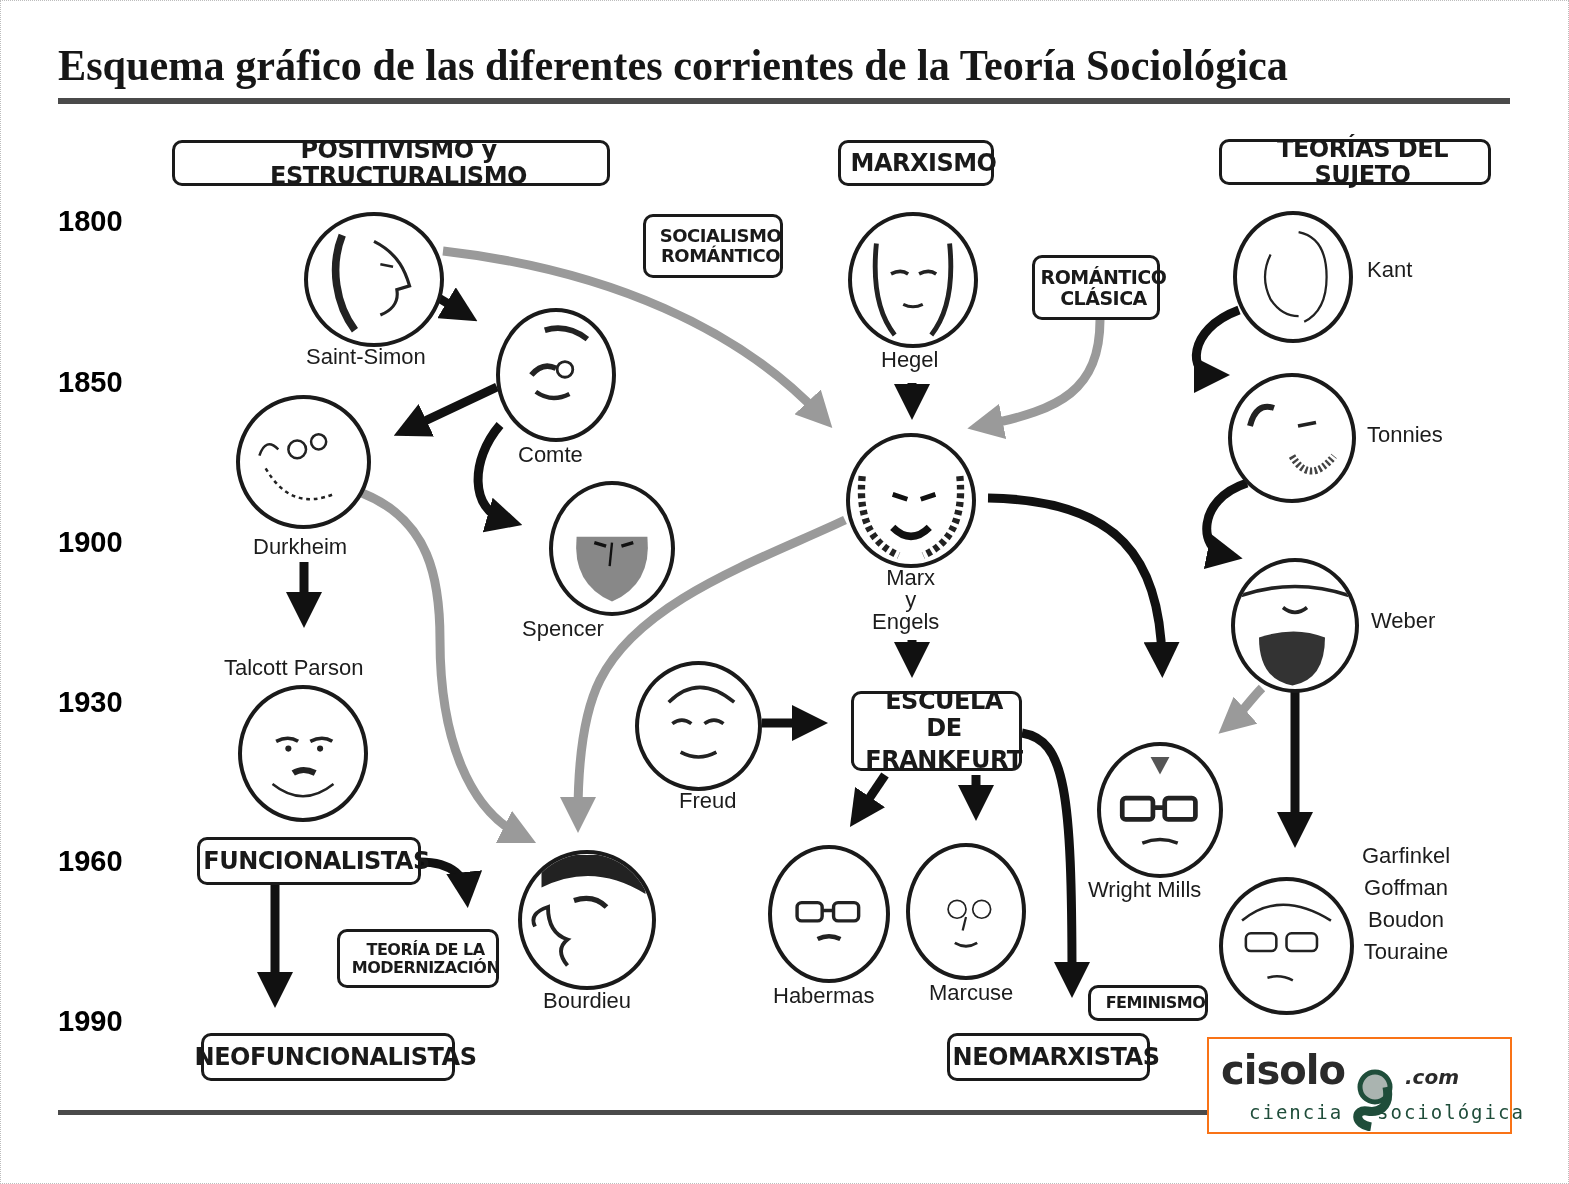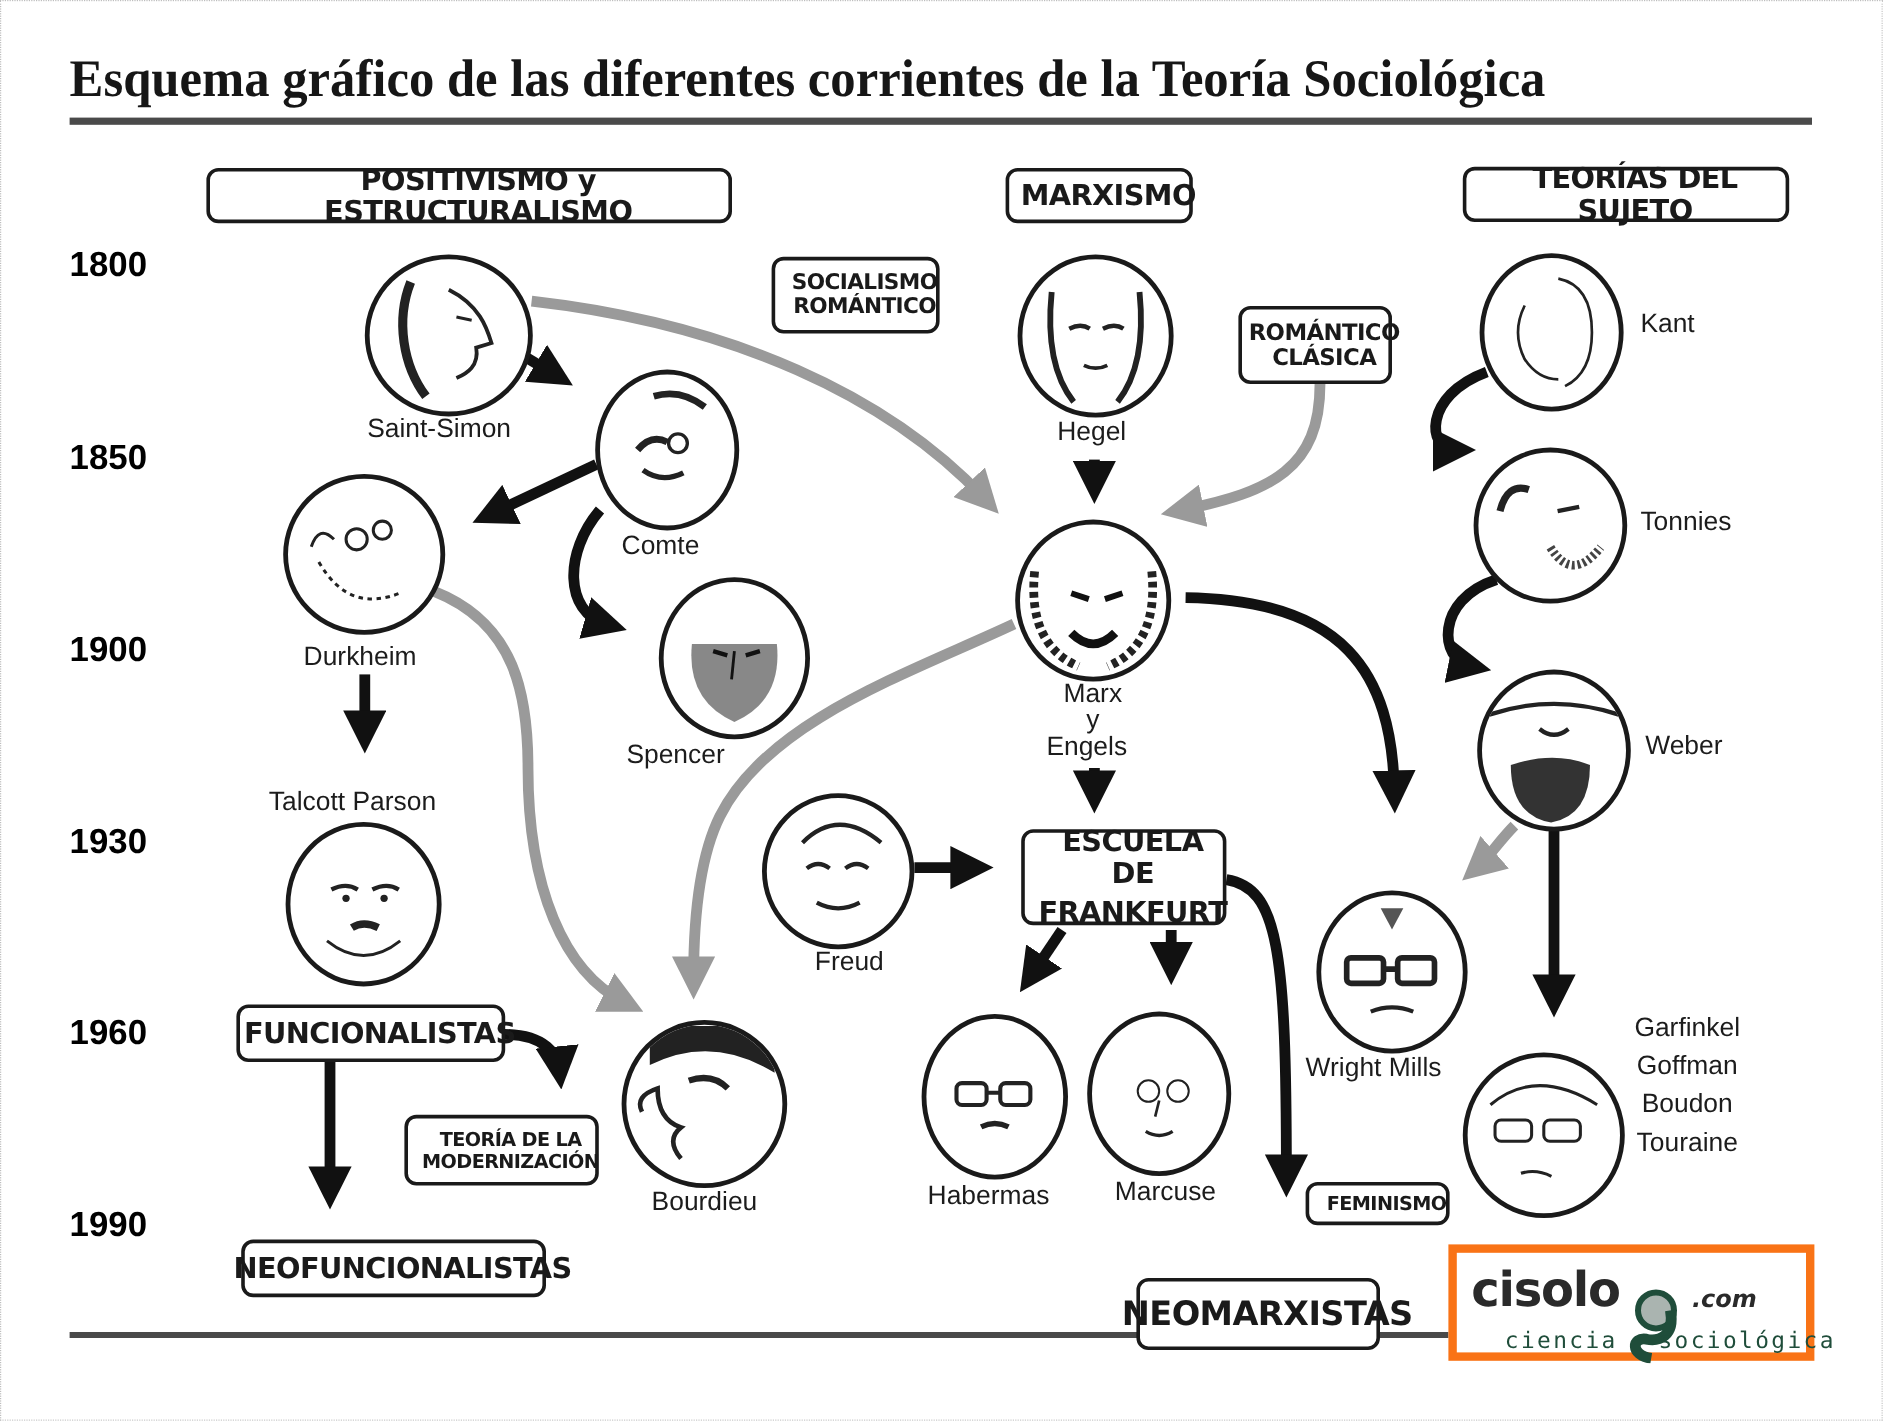--- a/index.html
+++ b/index.html
@@ -8,21 +8,21 @@
   .title { position: absolute; left: 58px; top: 40px; font-family: "Liberation Serif", serif; font-weight: bold; font-size: 44px; letter-spacing: 0px; color: #161616; white-space: nowrap; transform: scaleX(0.96); transform-origin: left top; }
   .rule-top { position: absolute; left: 58px; top: 98px; width: 1452px; height: 6px; background: #4a4a4a; }
   .rule-bottom { position: absolute; left: 58px; top: 1110px; width: 1150px; height: 5px; background: #4a4a4a; }
   .year { position: absolute; left: 58px; font-weight: bold; font-size: 29px; color: #000000; }
   .box { position: absolute; border: 3.5px solid #1a1a1a; border-radius: 10px; background: #fff; font-weight: bold; color: #1a1a1a; text-align: center; display: flex; align-items: center; justify-content: center; flex-direction: column; line-height: 1.1; font-family: "DejaVu Sans", sans-serif; transform-origin: center; box-sizing: border-box; }
   .box span { display: block; letter-spacing: -0.5px; padding-left: 15px; }
   .person { position: absolute; border: 4px solid #1a1a1a; border-radius: 50%; background: #fff; box-sizing: border-box; overflow: hidden; }
   .person svg { width: 100%; height: 100%; display: block; }
   .label { position: absolute; font-size: 22px; color: #1c1c1c; white-space: nowrap; text-align: center; }
   .arrows { position: absolute; left: 0; top: 0; width: 1569px; height: 1184px; pointer-events: none; }
-  .logo { position: absolute; left: 1207px; top: 1037px; width: 305px; height: 97px; border: 7px solid #f97316; background: #fff; box-sizing: border-box; }
+  .logo { position: absolute; left: 1207px; top: 1037px; width: 305px; height: 97px; border: 2px solid #f97316; background: #fff; box-sizing: border-box; }
   .logo-main { position: absolute; left: 12px; top: 8px; font-family: "DejaVu Sans", sans-serif; font-weight: bold; font-size: 40px; color: #2a2a2a; letter-spacing: -1px; }
   .logo-com { position: absolute; left: 196px; top: 26px; font-family: "DejaVu Sans", sans-serif; font-weight: bold; font-style: italic; font-size: 20px; color: #2a2a2a; }
   .logo-sub1 { position: absolute; left: 40px; top: 62px; font-family: "DejaVu Sans Mono", monospace; font-size: 19px; color: #1f4d3a; letter-spacing: 2px; }
   .logo-sub2 { position: absolute; left: 168px; top: 62px; font-family: "DejaVu Sans Mono", monospace; font-size: 19px; color: #1f4d3a; letter-spacing: 2px; }
   .logo-g { position: absolute; left: 138px; top: 30px; width: 56px; height: 62px; }
 </style>
 </head>
 <body>
 
 <div class="frame"></div>
@@ -101,21 +101,21 @@
 <div class="box" style="left:197px;top:837px;width:224px;height:48px;font-size:24px;">
     <span>FUNCIONALISTAS</span>
   </div>
 <div class="box" style="left:337px;top:929px;width:162px;height:59px;font-size:16px;">
     <span>TEORÍA DE LA</span>
     <span>MODERNIZACIÓN</span>
   </div>
 <div class="box" style="left:201px;top:1033px;width:254px;height:48px;font-size:24px;">
     <span>NEOFUNCIONALISTAS</span>
   </div>
-<div class="box" style="left:947px;top:1033px;width:203px;height:60px;font-size:28px;margin-top:32px;">
+<div class="box" style="left:947px;top:1033px;width:203px;height:48px;font-size:24px;">
     <span>NEOMARXISTAS</span>
   </div>
 <div class="box" style="left:1088px;top:985px;width:120px;height:36px;font-size:16px;">
     <span>FEMINISMO</span>
   </div>
 
 <div class="person" style="left:304px;top:212px;width:140px;height:135px;">
   <svg viewBox="0 0 100 100">
       <path d="M25,15 C15,40 20,70 35,90" stroke="#222" stroke-width="6" fill="none"></path>
       <path d="M50,20 C70,30 75,45 78,55 L68,58 C70,70 62,75 55,78" stroke="#222" stroke-width="2.5" fill="none"></path>

